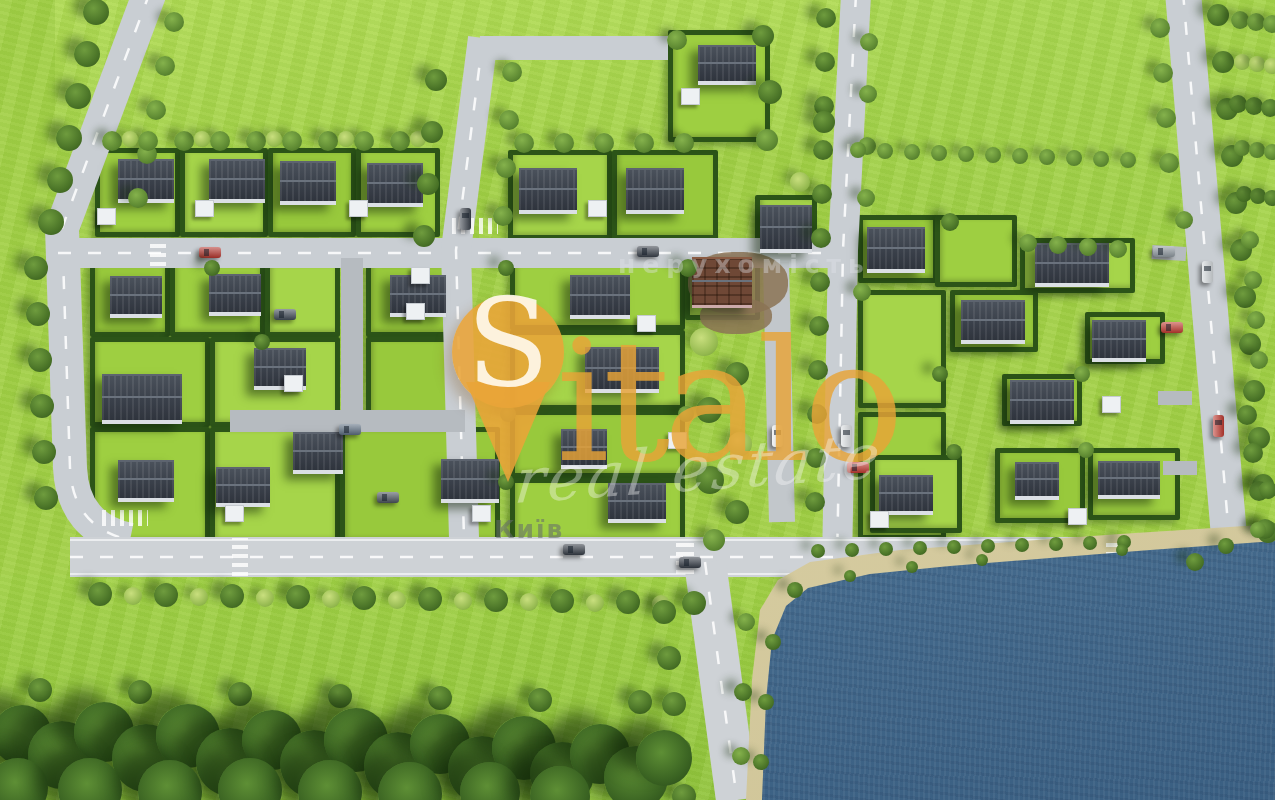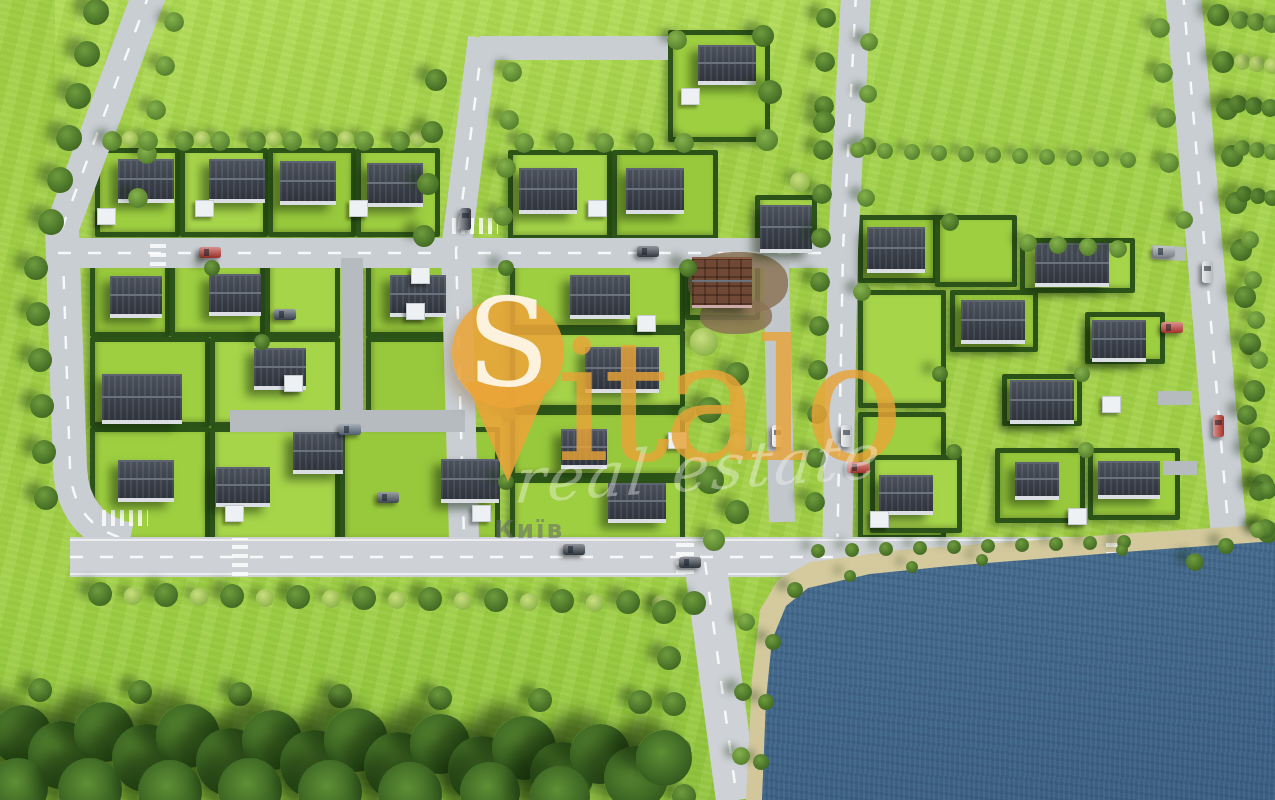--- a/index.html
+++ b/index.html
@@ -61,20 +61,21 @@
     letter-spacing:-7px;color:rgba(232,163,55,0.82);}
   #brand-script{font-family:"DejaVu Serif",serif;font-style:italic;font-size:62px;
     color:rgba(250,250,250,0.38);transform:rotate(-4deg) skewX(-10deg);letter-spacing:3px;}
 </style>
 </head>
 <body>
 
 <div id="scene">
   <div id="grass-tex"></div>
 
+  <div class="wm" id="overlay-label" style="left:618px;top:250px;">нерухомість</div>
   <div class="wm" id="city-label" style="left:494px;top:515px;">Київ</div>
 
   <div class="wm" id="pin" style="left:452px;top:296px;">
     <span id="pin-s">S</span>
   </div>
   <div class="wm" id="brand-rest" style="left:556px;top:318px;">italo</div>
   <div class="wm" id="brand-script" style="left:515px;top:432px;">real estate</div>
 <div class="field" style="left: 55px; top: 0px; width: 790px; height: 150px; background: linear-gradient(rgb(177, 219, 84), rgb(166, 212, 74));"></div>
     <div class="field" style="left: 858px; top: 0px; width: 330px; height: 235px; background: linear-gradient(rgb(171, 216, 81), rgb(160, 208, 70));"></div>
     <div class="field" style="left: 0px; top: 575px; width: 760px; height: 225px; background: linear-gradient(rgb(162, 210, 70), rgb(146, 196, 60));"></div>

